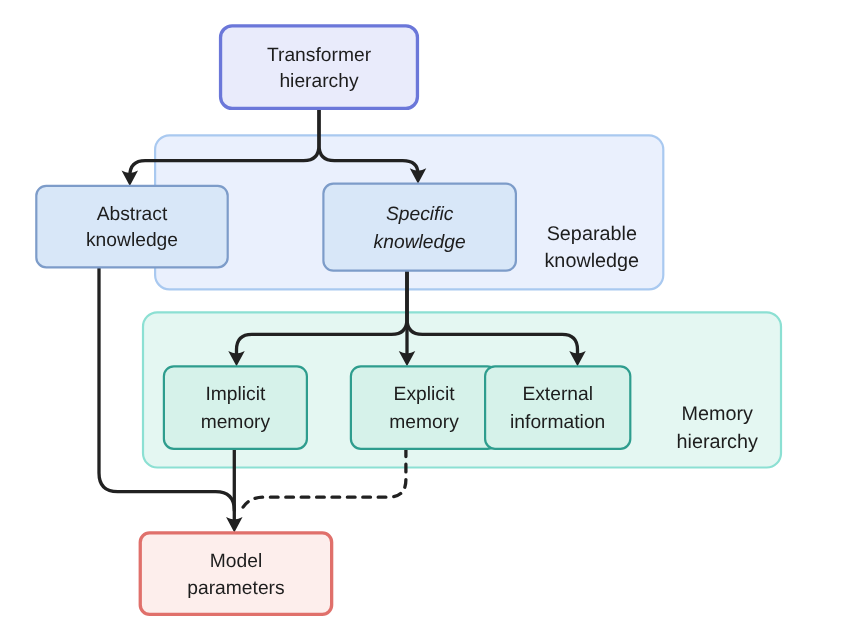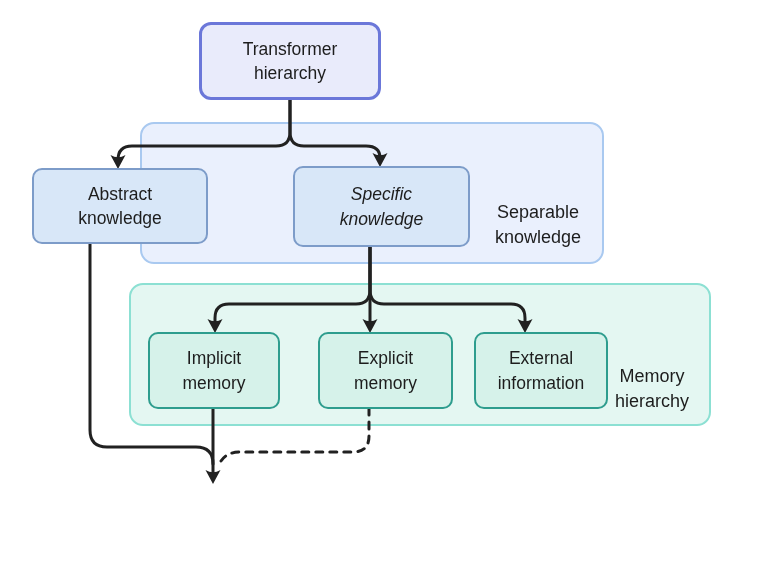--- a/index.html
+++ b/index.html
@@ -86,21 +86,21 @@
     border: 2.5px solid var(--blue-border);
   }
   .node.abstract { left: 32px;  top: 168px; width: 176px; height: 76px; }
   .node.specific { left: 293px; top: 166px; width: 177px; height: 81px; font-style: italic; }
   .node.teal {
     background: var(--teal-fill);
     border: 2.5px solid var(--teal-border);
   }
   .node.implicit { left: 148px; top: 332px; width: 132px; height: 77px; }
   .node.explicit { left: 302px; top: 332px; width: 135px; height: 77px; margin-left: 16px; }
-  .node.external { left: 474px; top: 332px; width: 134px; height: 77px; }
+  .node.external { left: 440px; top: 332px; width: 134px; height: 77px; }
   .node.model {
     left: 126px; top: 483px; width: 177px; height: 77px;
     background: var(--red-fill);
     border: 3px solid var(--red-border);
   }
 </style>
 </head>
 <body>
 
 <div class="canvas">
@@ -136,14 +136,16 @@
   <div class="node blue abstract">Abstract
 knowledge</div>
   <div class="node blue specific">Specific
 knowledge</div>
   <div class="node teal implicit">Implicit
 memory</div>
   <div class="node teal explicit">Explicit
 memory</div>
   <div class="node teal external">External
 information</div>
+  <div class="node model">Model
+parameters</div>
 
 </div>
 
 </body></html>

